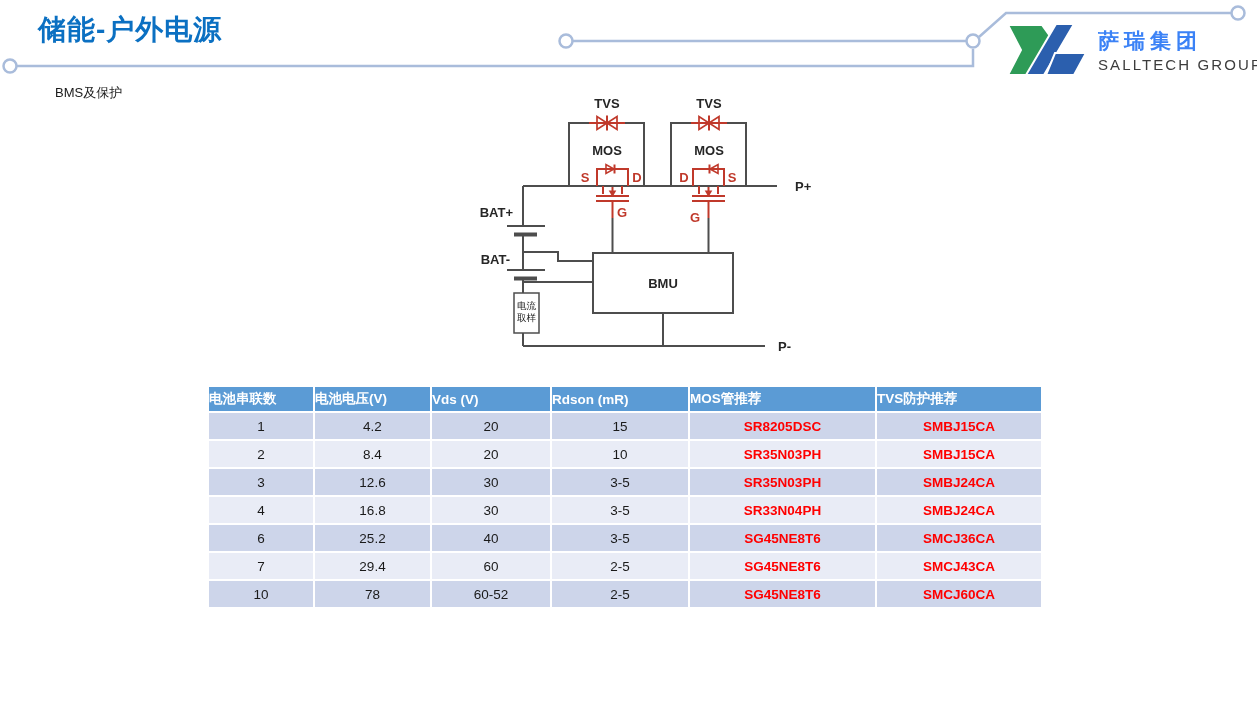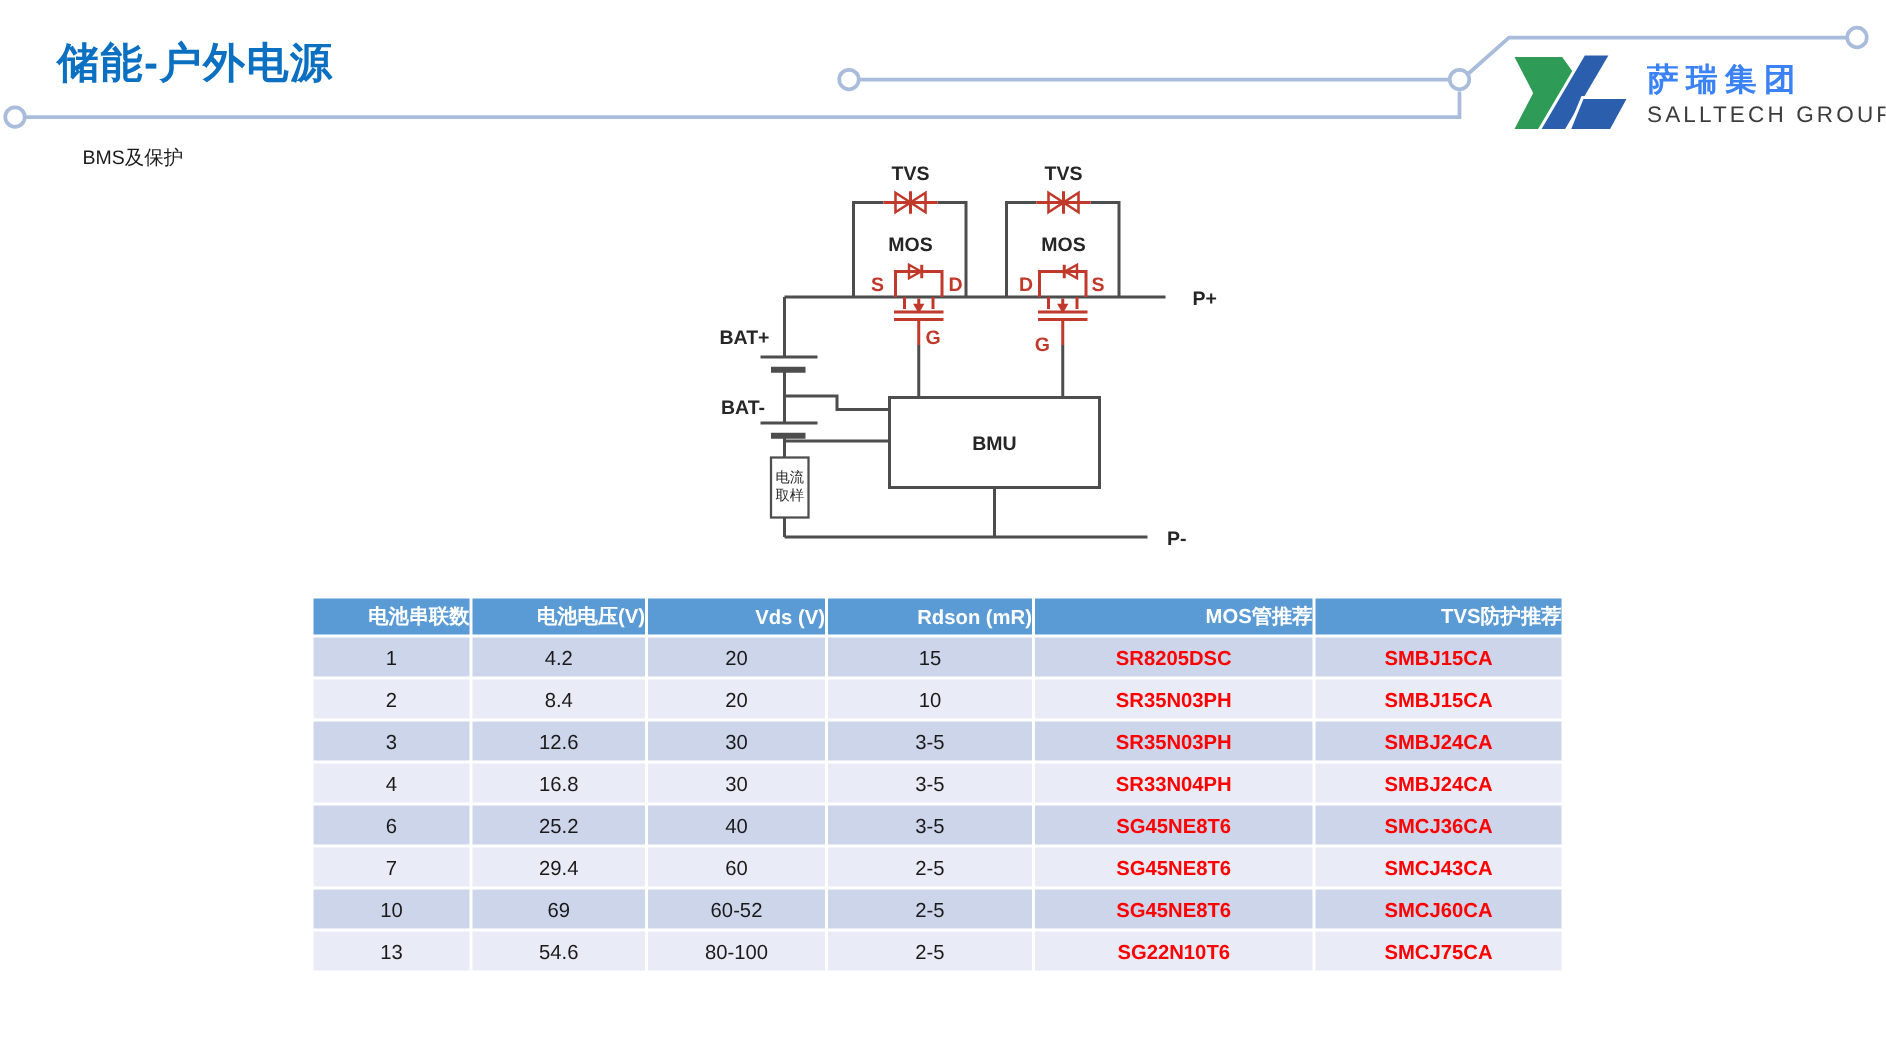--- a/index.html
+++ b/index.html
@@ -1,21 +1,21 @@
 <!DOCTYPE html>
 <html><head>
 <meta charset="utf-8">
 <style>
   html,body{margin:0;padding:0;}
   body{
     width:1257px;height:705px;position:relative;overflow:hidden;
     background:#ffffff;
     font-family:"Liberation Sans","DejaVu Sans",sans-serif;
   }
-  .slide{position:absolute;inset:0;margin-top:12px;}
+  .slide{position:absolute;inset:0;}
   
   .deco{position:absolute;left:0;top:0;width:1257px;height:95px;pointer-events:none;}
   .page-title{
     position:absolute;left:38px;top:11px;
     font-size:28px;font-weight:bold;color:#0b70c2;letter-spacing:1px;
   }
   .subtitle{
     position:absolute;left:55px;top:84px;
     font-size:13px;color:#1a1a1a;
   }
@@ -31,21 +31,21 @@
   .rlbl{font-size:13px;font-weight:bold;fill:#c0392b;}
   .slbl{font-size:9.5px;fill:#262626;}
   
   .bms-table{
     position:absolute;left:207px;top:385px;
     border-collapse:separate;border-spacing:2px;
     table-layout:fixed;width:836px;
   }
   .bms-table th{
     background:#5b9bd5;color:#ffffff;font-weight:bold;
-    font-size:13.5px;height:24px;text-align:right;vertical-align:middle;
+    font-size:13.5px;height:24px;text-align:left;vertical-align:middle;
     padding:0;
   }
   .bms-table td{
     font-size:13.5px;color:#1a1a1a;height:26px;
     text-align:center;vertical-align:middle;padding:0;
   }
   .bms-table tbody tr:nth-child(odd) td{background:#cdd5ea;}
   .bms-table tbody tr:nth-child(even) td{background:#e9ecf6;}
   .bms-table td.part{color:#ff0000;font-weight:bold;}
 </style>
@@ -231,30 +231,22 @@
         <tr>
           <td>7</td>
           <td>29.4</td>
           <td>60</td>
           <td>2-5</td>
           <td class="part">SG45NE8T6</td>
           <td class="part">SMCJ43CA</td>
         </tr>
         <tr>
           <td>10</td>
-          <td>69</td>
+          <td>78</td>
           <td>60-52</td>
           <td>2-5</td>
           <td class="part">SG45NE8T6</td>
           <td class="part">SMCJ60CA</td>
         </tr>
-        <tr>
-          <td>13</td>
-          <td>54.6</td>
-          <td>80-100</td>
-          <td>2-5</td>
-          <td class="part">SG22N10T6</td>
-          <td class="part">SMCJ75CA</td>
-        </tr>
       </tbody>
   </table>
 
 </div>
 
 </body></html>

